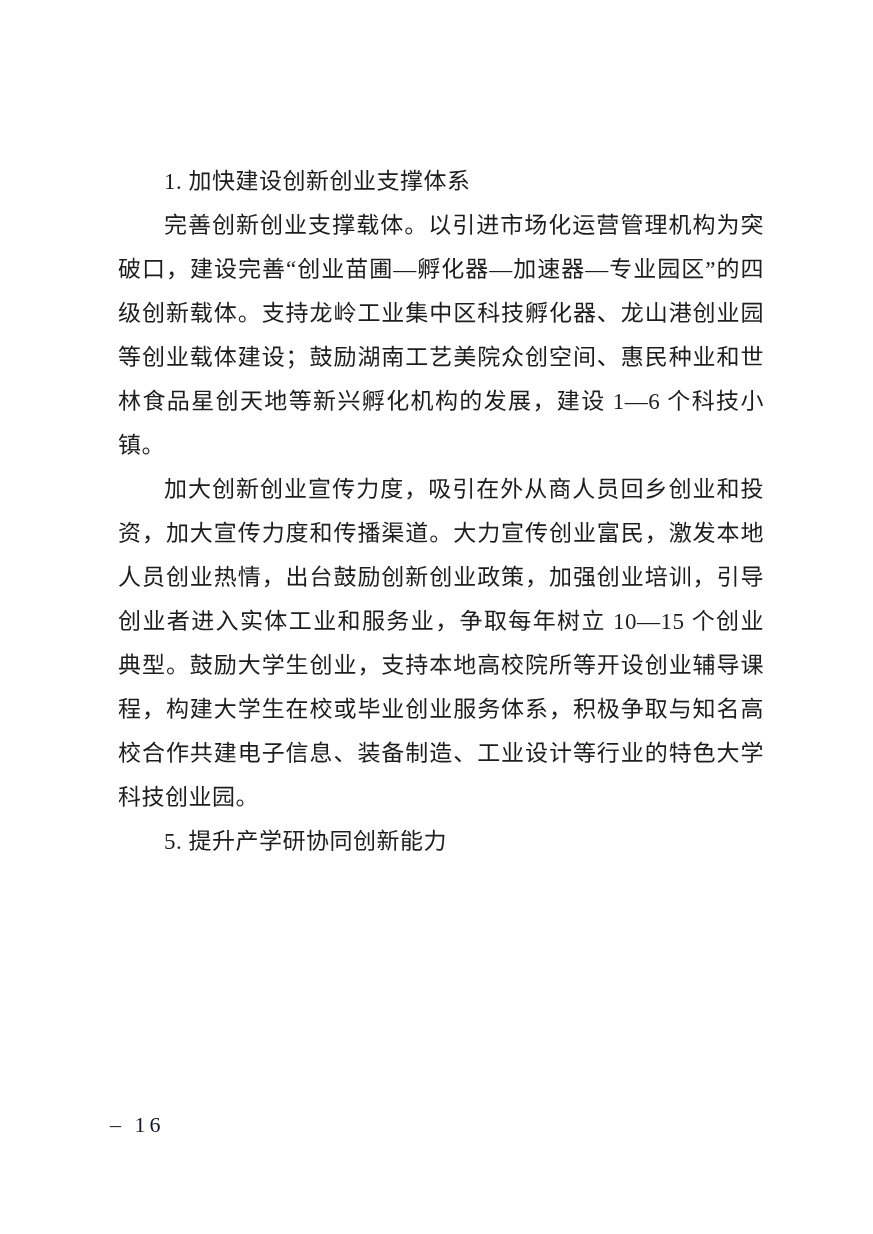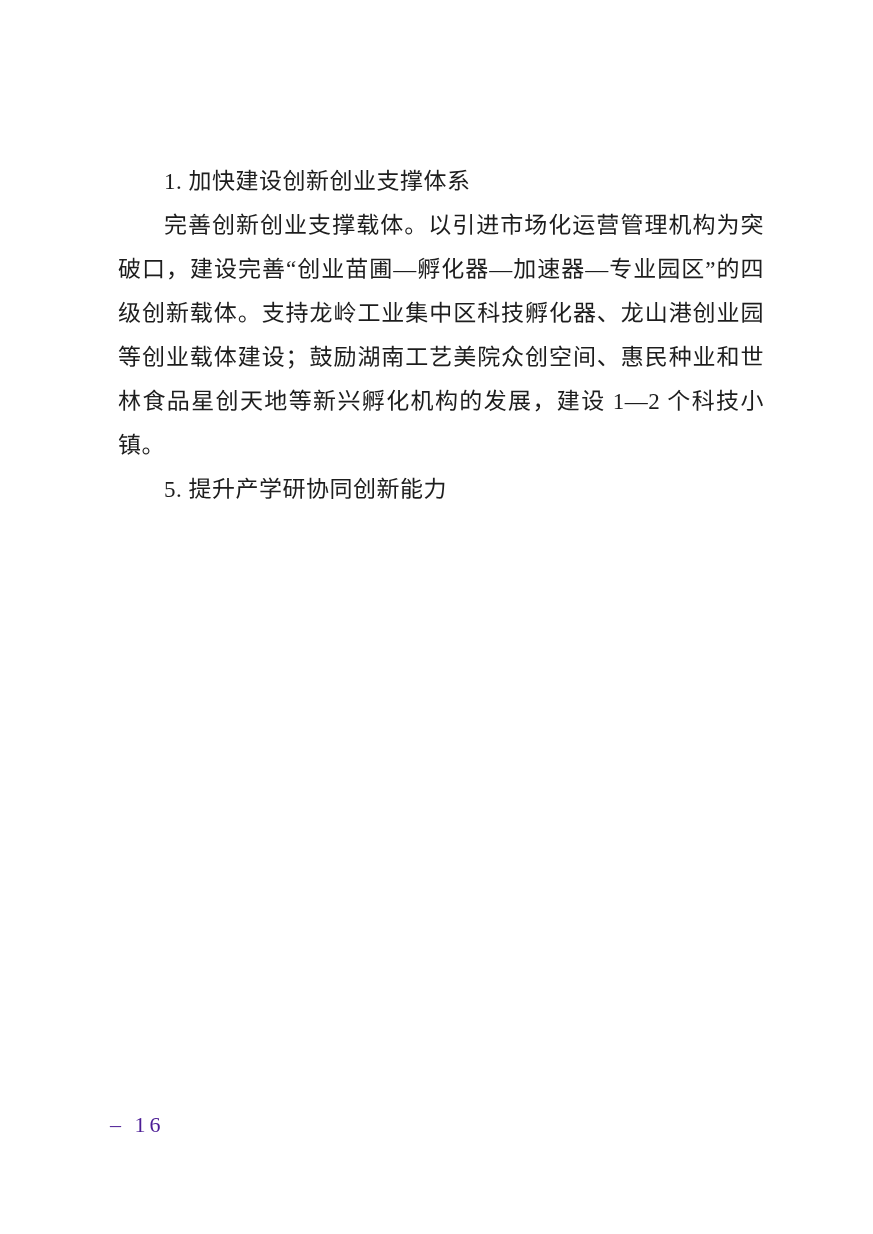--- a/index.html
+++ b/index.html
@@ -31,28 +31,29 @@
     text-justify: inter-ideograph;
     text-indent: 2em;
     letter-spacing: 0.5px;
     word-break: break-all;
   }
   .pagenum {
     position: absolute;
     left: 110px;
     top: 1112px;
     font-size: 22px;
-    color: #4c1d95;
+    color: #0f172a;
     letter-spacing: 4px;
     font-family: "Liberation Serif", serif;
   }
 </style>
 </head>
 <body>
 
 <div class="page">
   <div class="content">
     <p>1. 加快建设创新创业支撑体系</p>
-    <p>完善创新创业支撑载体。以引进市场化运营管理机构为突破口，建设完善“创业苗圃—孵化器—加速器—专业园区”的四级创新载体。支持龙岭工业集中区科技孵化器、龙山港创业园等创业载体建设；鼓励湖南工艺美院众创空间、惠民种业和世林食品星创天地等新兴孵化机构的发展，建设 1—2 个科技小镇。</p>
+    <p>完善创新创业支撑载体。以引进市场化运营管理机构为突破口，建设完善“创业苗圃—孵化器—加速器—专业园区”的四级创新载体。支持龙岭工业集中区科技孵化器、龙山港创业园等创业载体建设；鼓励湖南工艺美院众创空间、惠民种业和世林食品星创天地等新兴孵化机构的发展，建设 1—6 个科技小镇。</p>
+    <p>加大创新创业宣传力度，吸引在外从商人员回乡创业和投资，加大宣传力度和传播渠道。大力宣传创业富民，激发本地人员创业热情，出台鼓励创新创业政策，加强创业培训，引导创业者进入实体工业和服务业，争取每年树立 10—15 个创业典型。鼓励大学生创业，支持本地高校院所等开设创业辅导课程，构建大学生在校或毕业创业服务体系，积极争取与知名高校合作共建电子信息、装备制造、工业设计等行业的特色大学科技创业园。</p>
     <p>5. 提升产学研协同创新能力</p>
   </div>
   <div class="pagenum">– 16</div>
 </div>
 
 </body></html>

